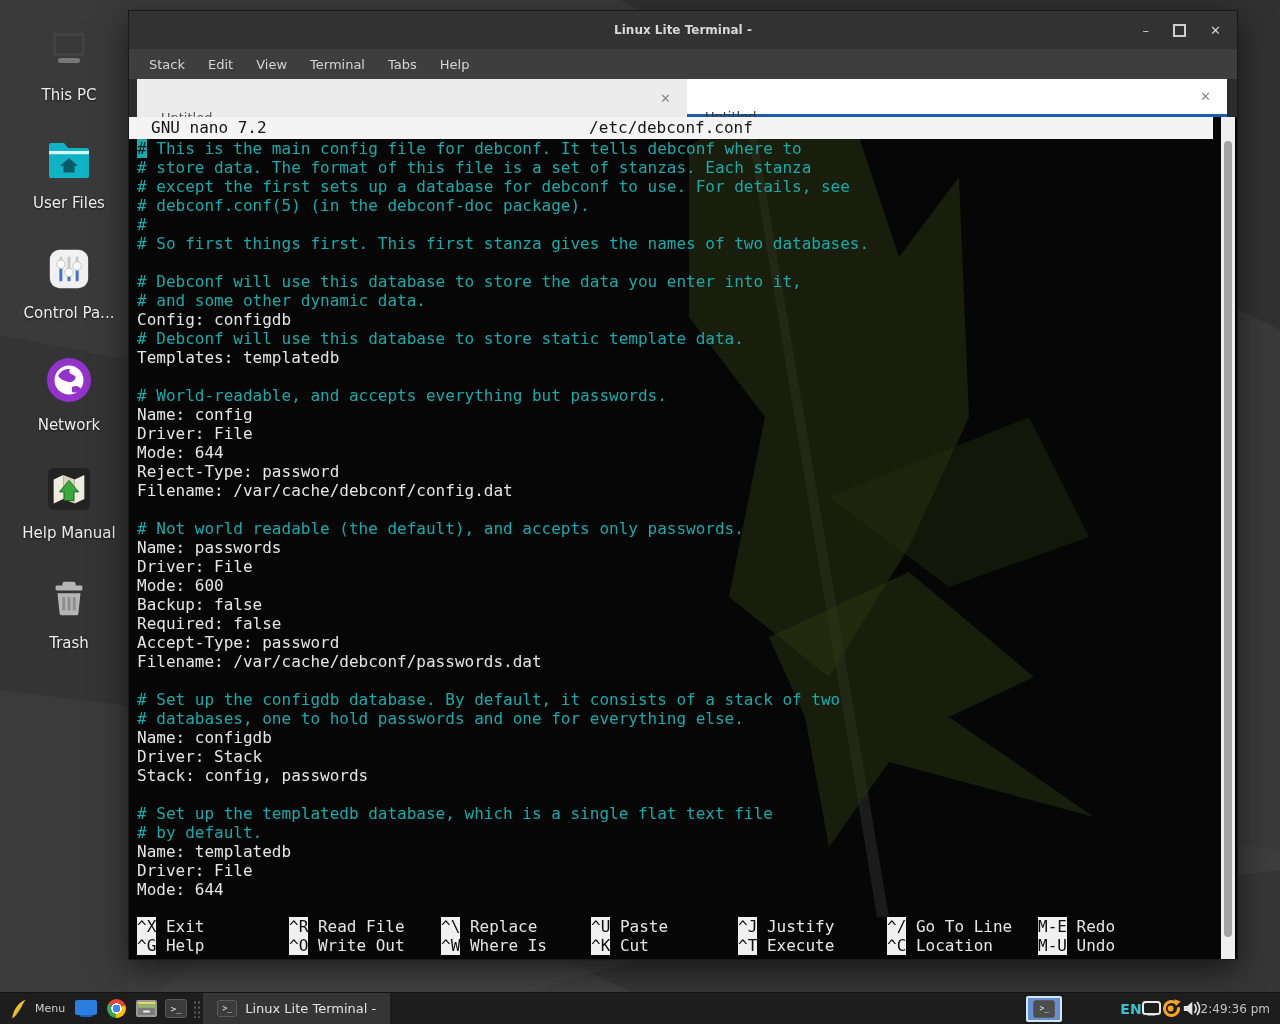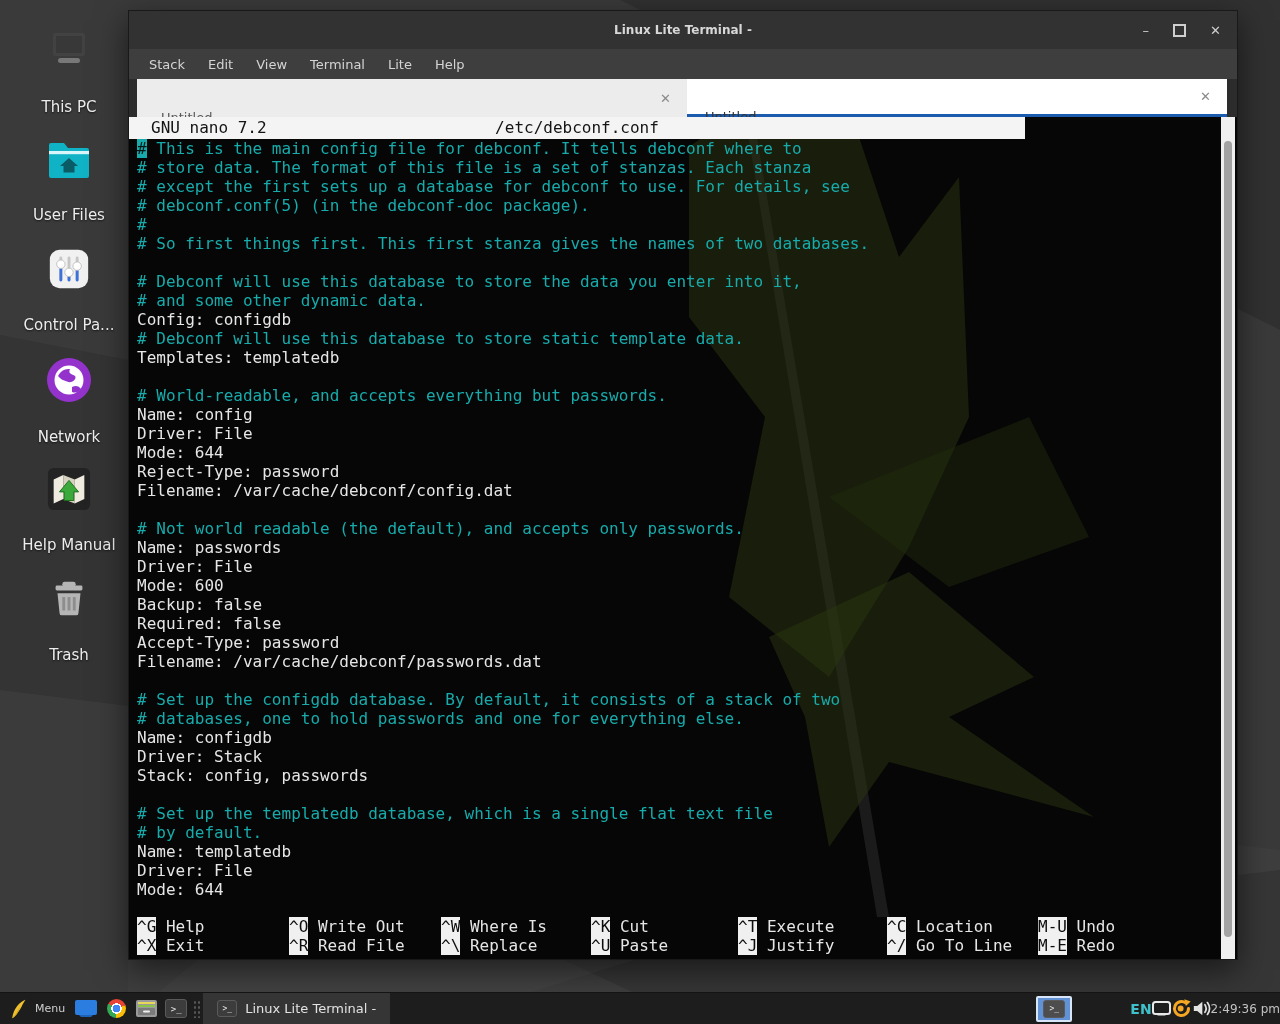--- a/index.html
+++ b/index.html
@@ -2,21 +2,21 @@
 <html><head>
 <meta charset="utf-8">
 <style>
   html,body{margin:0;padding:0;background:#222;}
   .desktop{position:relative;width:1280px;height:1024px;background:#3a3a3a;overflow:hidden;
            font-family:"DejaVu Sans",sans-serif;}
   .wallpaper{position:absolute;inset:0;}
 
   
   .dicon{position:absolute;left:10px;width:118px;display:flex;flex-direction:column;
-         align-items:center;gap:24px;cursor:default;}
+         align-items:center;gap:12px;cursor:default;}
   .dicon .dlabel{font-size:15px;color:#ededed;text-shadow:0 1px 2px rgba(0,0,0,.65);white-space:nowrap;}
   .dicon svg{display:block;}
 
   
   .window{position:absolute;left:128px;top:10px;width:1108px;height:948px;
           background:#070707;border:1px solid #191919;box-shadow:0 10px 30px rgba(0,0,0,.55);}
   .titlebar{height:38px;background:#323232;display:flex;align-items:center;justify-content:center;position:relative;}
   .wtitle{font-size:12px;font-weight:bold;color:#d8d8d8;}
   .winbtns{position:absolute;right:16px;top:0;height:100%;display:flex;align-items:center;gap:24px;}
   .wbtn{color:#cfcfcf;font-size:13px;line-height:1;cursor:default;}
@@ -28,21 +28,21 @@
   .tab.inactive{margin-left:8px;width:550px;background:#ececec;color:#5a5a5a;}
   .tab.active{width:540px;background:#ffffff;color:#333;border-bottom:3px solid #1b5cae;}
   .tlabel{padding-left:18px;margin-top:39px;}
   .tab.inactive .tlabel{padding-left:24px;}
   .tclose{margin-left:auto;margin-right:16px;color:#8a8a8a;font-size:13px;}
 
   
   .content{position:absolute;top:106px;left:0;right:0;bottom:0;background:#060606;overflow:hidden;
            font-family:"DejaVu Sans Mono",monospace;font-size:16px;line-height:19px;}
   .feather{position:absolute;top:0;left:0;pointer-events:none;}
-  .nano-header{position:absolute;top:0;left:0;width:896px;height:22px;background:#f4f4f4;color:#141414;}
+  .nano-header{position:absolute;top:0;left:0;width:1084px;height:22px;background:#f4f4f4;color:#141414;}
   .nano-ver{position:absolute;left:22px;top:1px;white-space:pre;}
   .nano-file{position:absolute;left:0;width:100%;top:1px;text-align:center;white-space:pre;}
   .lines{position:absolute;top:22px;left:8px;white-space:pre;}
   .tline{height:19px;}
   .tline.comment{color:#17abab;}
   .tline.plain{color:#e6e6e6;}
   .cursor{background:#17abab;color:#041a1a;}
   .nano-footer{position:absolute;left:8px;bottom:4px;width:1066px;}
   .srow{display:grid;grid-template-columns:152px 152px 150px 147px 149px 151px 161px;height:19px;}
   .scell{white-space:pre;color:#e6e6e6;}
@@ -55,21 +55,21 @@
            display:flex;align-items:center;border-top:1px solid #141414;box-sizing:border-box;}
   .tb-menu{display:flex;align-items:center;gap:8px;padding:0 6px 0 10px;height:100%;}
   .tb-menu-label{font-size:11px;color:#cfcfcf;}
   .tb-launcher{display:flex;align-items:center;justify-content:center;width:30px;height:100%;}
   .tb-sep{width:8px;height:18px;margin:0 2px;background:radial-gradient(circle,#555 1px,transparent 1.4px) 0 0/4px 5px;}
   .tb-task{display:flex;align-items:center;gap:8px;height:100%;padding:0 14px;background:#353535;
            max-width:200px;}
   .tb-task-label{font-size:13px;color:#e2e2e2;white-space:nowrap;}
   .tb-ws{margin-left:auto;margin-right:58px;width:36px;height:26px;background:#6292d6;
          border:2px solid #d9e5f8;border-radius:2px;display:flex;align-items:center;justify-content:center;box-sizing:border-box;}
-  .tray{display:flex;align-items:center;}
+  .tray{display:flex;align-items:center;margin-right:10px;}
   .tray-lang{font-size:14px;font-weight:bold;color:#3fc1c9;}
   .tray-time{font-size:12px;color:#c2c2c2;white-space:nowrap;}
   .term-glyph{background:#3c3c3c;border:1px solid #5a5a5a;border-radius:3px;color:#e8e8e8;
               font-family:"DejaVu Sans Mono",monospace;display:flex;align-items:center;justify-content:center;}
 </style>
 </head>
 <body>
 
 <div class="desktop">
 
@@ -157,21 +157,21 @@
         <span class="wbtn max"></span>
         <span class="wbtn">✕</span>
       </div>
     </div>
 
     <div class="menubar">
         <span class="mitem">Stack</span>
         <span class="mitem">Edit</span>
         <span class="mitem">View</span>
         <span class="mitem">Terminal</span>
-        <span class="mitem">Lite</span>
+        <span class="mitem">Tabs</span>
         <span class="mitem">Help</span>
       </div>
 
     <div class="tabbar">
       <div class="tab inactive">
         <span class="tlabel">Untitled</span>
         <span class="tclose">✕</span>
       </div>
       <div class="tab active">
         <span class="tlabel">Untitled</span>
@@ -189,38 +189,38 @@
       </svg>
 
       <div class="nano-header">
         <span class="nano-ver">GNU nano 7.2</span>
         <span class="nano-file">/etc/debconf.conf</span>
       </div>
 
       <div class="lines"><div class="tline comment"><span class="cursor">#</span> This is the main config file for debconf. It tells debconf where to</div><div class="tline comment"># store data. The format of this file is a set of stanzas. Each stanza</div><div class="tline comment"># except the first sets up a database for debconf to use. For details, see</div><div class="tline comment"># debconf.conf(5) (in the debconf-doc package).</div><div class="tline comment">#</div><div class="tline comment"># So first things first. This first stanza gives the names of two databases.</div><div class="tline plain"> </div><div class="tline comment"># Debconf will use this database to store the data you enter into it,</div><div class="tline comment"># and some other dynamic data.</div><div class="tline plain">Config: configdb</div><div class="tline comment"># Debconf will use this database to store static template data.</div><div class="tline plain">Templates: templatedb</div><div class="tline plain"> </div><div class="tline comment"># World-readable, and accepts everything but passwords.</div><div class="tline plain">Name: config</div><div class="tline plain">Driver: File</div><div class="tline plain">Mode: 644</div><div class="tline plain">Reject-Type: password</div><div class="tline plain">Filename: /var/cache/debconf/config.dat</div><div class="tline plain"> </div><div class="tline comment"># Not world readable (the default), and accepts only passwords.</div><div class="tline plain">Name: passwords</div><div class="tline plain">Driver: File</div><div class="tline plain">Mode: 600</div><div class="tline plain">Backup: false</div><div class="tline plain">Required: false</div><div class="tline plain">Accept-Type: password</div><div class="tline plain">Filename: /var/cache/debconf/passwords.dat</div><div class="tline plain"> </div><div class="tline comment"># Set up the configdb database. By default, it consists of a stack of two</div><div class="tline comment"># databases, one to hold passwords and one for everything else.</div><div class="tline plain">Name: configdb</div><div class="tline plain">Driver: Stack</div><div class="tline plain">Stack: config, passwords</div><div class="tline plain"> </div><div class="tline comment"># Set up the templatedb database, which is a single flat text file</div><div class="tline comment"># by default.</div><div class="tline plain">Name: templatedb</div><div class="tline plain">Driver: File</div><div class="tline plain">Mode: 644</div></div>
 
       <div class="nano-footer">
+          <div class="srow">
+            <div class="scell"><span class="skey">^X</span> Exit</div>
+            <div class="scell"><span class="skey">^R</span> Read File</div>
+            <div class="scell"><span class="skey">^\</span> Replace</div>
+            <div class="scell"><span class="skey">^U</span> Paste</div>
+            <div class="scell"><span class="skey">^J</span> Justify</div>
+            <div class="scell"><span class="skey">^/</span> Go To Line</div>
+            <div class="scell"><span class="skey">M-E</span> Redo</div>
+          </div>
           <div class="srow">
             <div class="scell"><span class="skey">^G</span> Help</div>
             <div class="scell"><span class="skey">^O</span> Write Out</div>
             <div class="scell"><span class="skey">^W</span> Where Is</div>
             <div class="scell"><span class="skey">^K</span> Cut</div>
             <div class="scell"><span class="skey">^T</span> Execute</div>
             <div class="scell"><span class="skey">^C</span> Location</div>
             <div class="scell"><span class="skey">M-U</span> Undo</div>
           </div>
-          <div class="srow">
-            <div class="scell"><span class="skey">^X</span> Exit</div>
-            <div class="scell"><span class="skey">^R</span> Read File</div>
-            <div class="scell"><span class="skey">^\</span> Replace</div>
-            <div class="scell"><span class="skey">^U</span> Paste</div>
-            <div class="scell"><span class="skey">^J</span> Justify</div>
-            <div class="scell"><span class="skey">^/</span> Go To Line</div>
-            <div class="scell"><span class="skey">M-E</span> Redo</div>
-          </div>
         </div>
 
       <div class="scrollbar">
         <div class="sthumb"></div>
       </div>
     </div>
   </div>
 
   <div class="taskbar">
     <div class="tb-menu">

